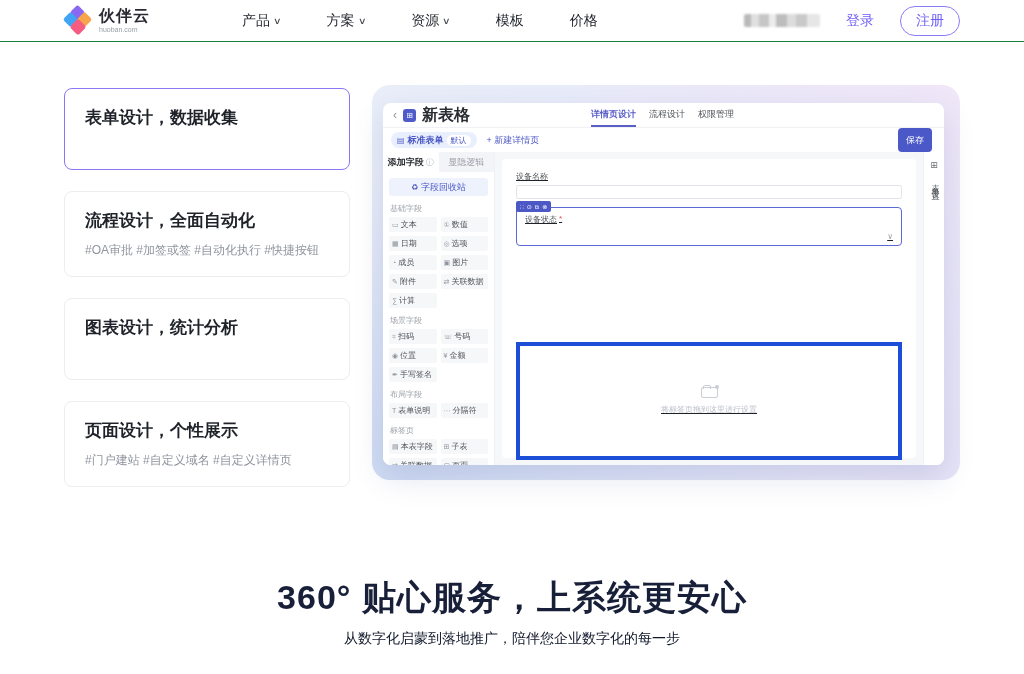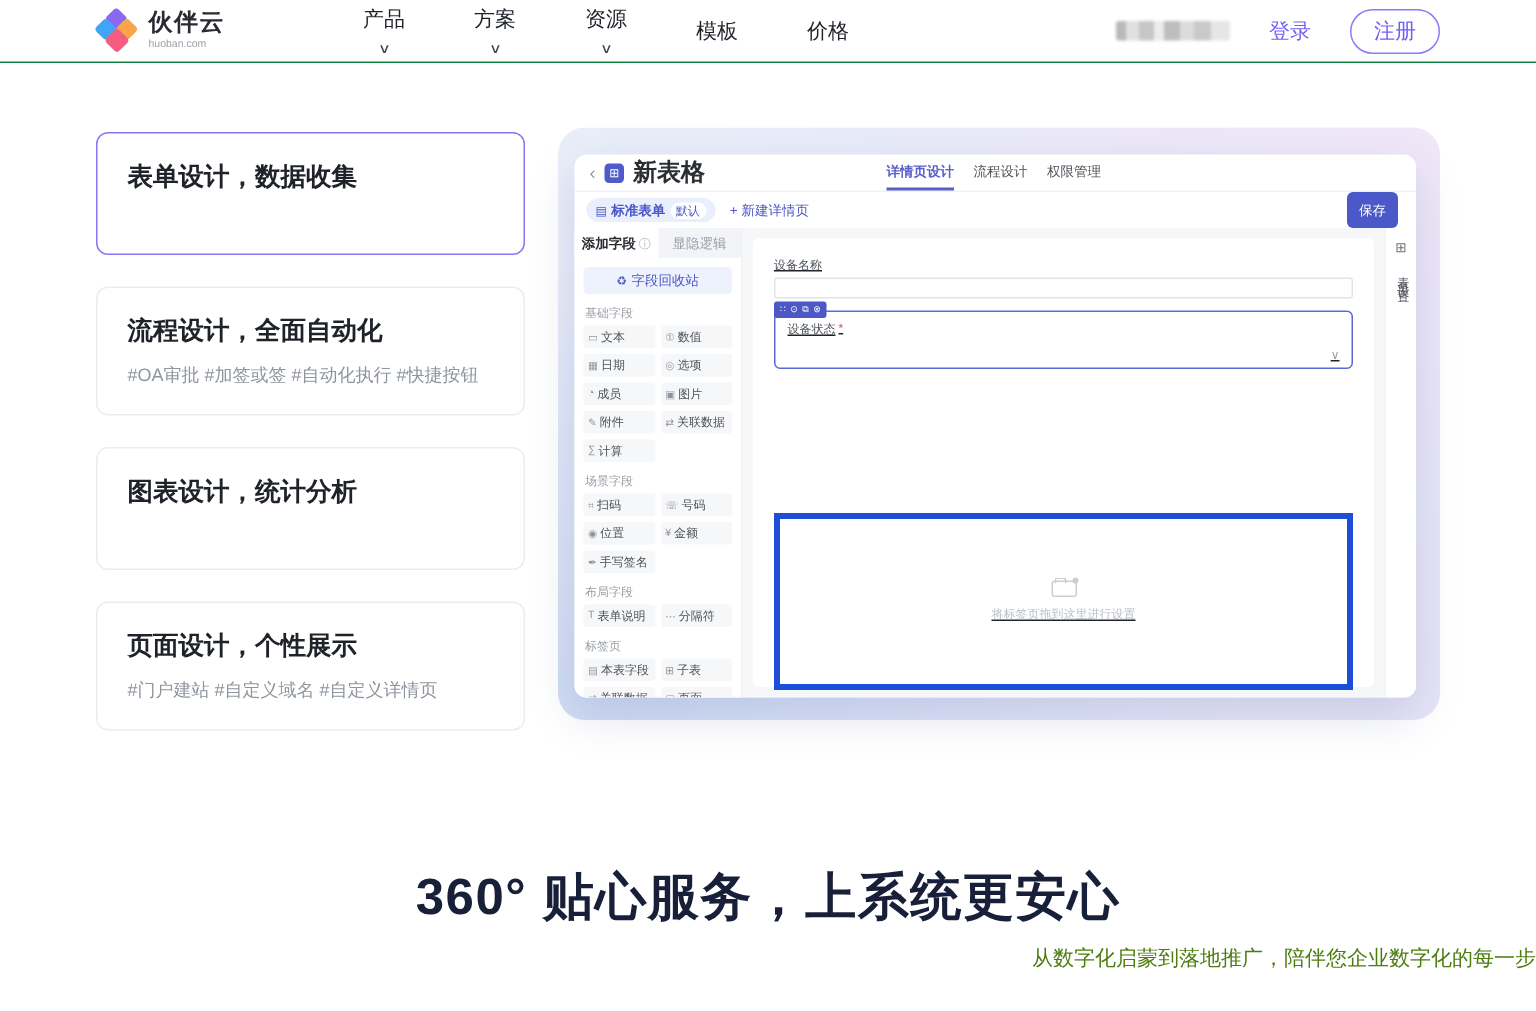--- a/index.html
+++ b/index.html
@@ -13,21 +13,21 @@
   .logo-mark { position:relative; width:27px; height:27px; }
   .logo-mark i { position:absolute; width:11px; height:11px; border-radius:2.5px; transform:rotate(45deg); }
   .lm-top    { background:#8a68f2; left:8px; top:0; }
   .lm-left   { background:#41a4f5; left:1px; top:7px; }
   .lm-right  { background:#f8a44a; left:15px; top:7px; }
   .lm-bottom { background:#f55c82; left:8px; top:14px; width:12px !important; height:12px !important; }
   .logo-text { line-height:1; }
   .logo-name { font-size:16px; font-weight:700; color:#2a2a33; letter-spacing:1px; }
   .logo-domain { font-size:7px; color:#9aa0a6; margin-top:2px; }
   .nav { display:flex; align-items:center; gap:46px; margin-left:92px; }
-  .nav-item { display:flex; align-items:center; gap:4px; font-size:14px; color:#1f2329; cursor:pointer;flex-direction:column; }
+  .nav-item { display:flex; align-items:center; gap:4px; font-size:14px; color:#1f2329; cursor:pointer; }
   .nav-item .chev { font-size:9px; color:#40454b; transform:scaleX(1.3); margin-top:1px; }
   .header-right { margin-left:auto; display:flex; align-items:center; gap:26px; }
   .masked-phone { width:76px; height:13px; border-radius:2px; filter:blur(1.2px);
     background:linear-gradient(90deg,#b9b9b9 0 9%,#e0e0e0 9% 20%,#c6c6c6 20% 33%,#ececec 33% 42%,#bdbdbd 42% 56%,#dcdcdc 56% 68%,#c9c9c9 68% 83%,#e6e6e6 83% 100%); }
   .login-link { font-size:14px; color:#6f5ff6; cursor:pointer; }
   .register-btn { min-width:54px; height:30px; padding:0 15px; border:1px solid #8a7cf8; border-radius:16px;
     background:#fff; color:#6f5ff6; font-size:14px; display:flex; align-items:center; justify-content:center; cursor:pointer; }
 
   
   .cards { position:absolute; left:64px; top:88px; width:286px; display:flex; flex-direction:column; gap:21px; }
@@ -108,22 +108,22 @@
 
   
   .rail { width:21px; flex:0 0 21px; background:#fff; border-left:1px solid #f0f1f4; display:flex;
     flex-direction:column; align-items:center; padding-top:8px; gap:7px; }
   .rail .ric { font-size:9px; color:#6b7077; cursor:pointer; }
   .rail .rlabel { writing-mode:vertical-rl; font-size:8px; color:#4e5358; letter-spacing:3px; }
 
   
   .bottom-heading { position:absolute; top:575px; left:0; width:1024px; text-align:center;
     font-size:34px; font-weight:700; color:#182039; letter-spacing:1px; }
-  .bottom-sub { position:absolute; top:630px; left:0; width:1024px; text-align:right;
-    font-size:14px; color:#4d7c0f; }
+  .bottom-sub { position:absolute; top:630px; left:0; width:1024px; text-align:center;
+    font-size:14px; color:#0f172a; }
 </style>
 </head>
 <body>
 
 <div class="header">
   <div class="logo">
     <div class="logo-mark">
       <i class="lm-top"></i>
         <i class="lm-left"></i>
         <i class="lm-right"></i>

